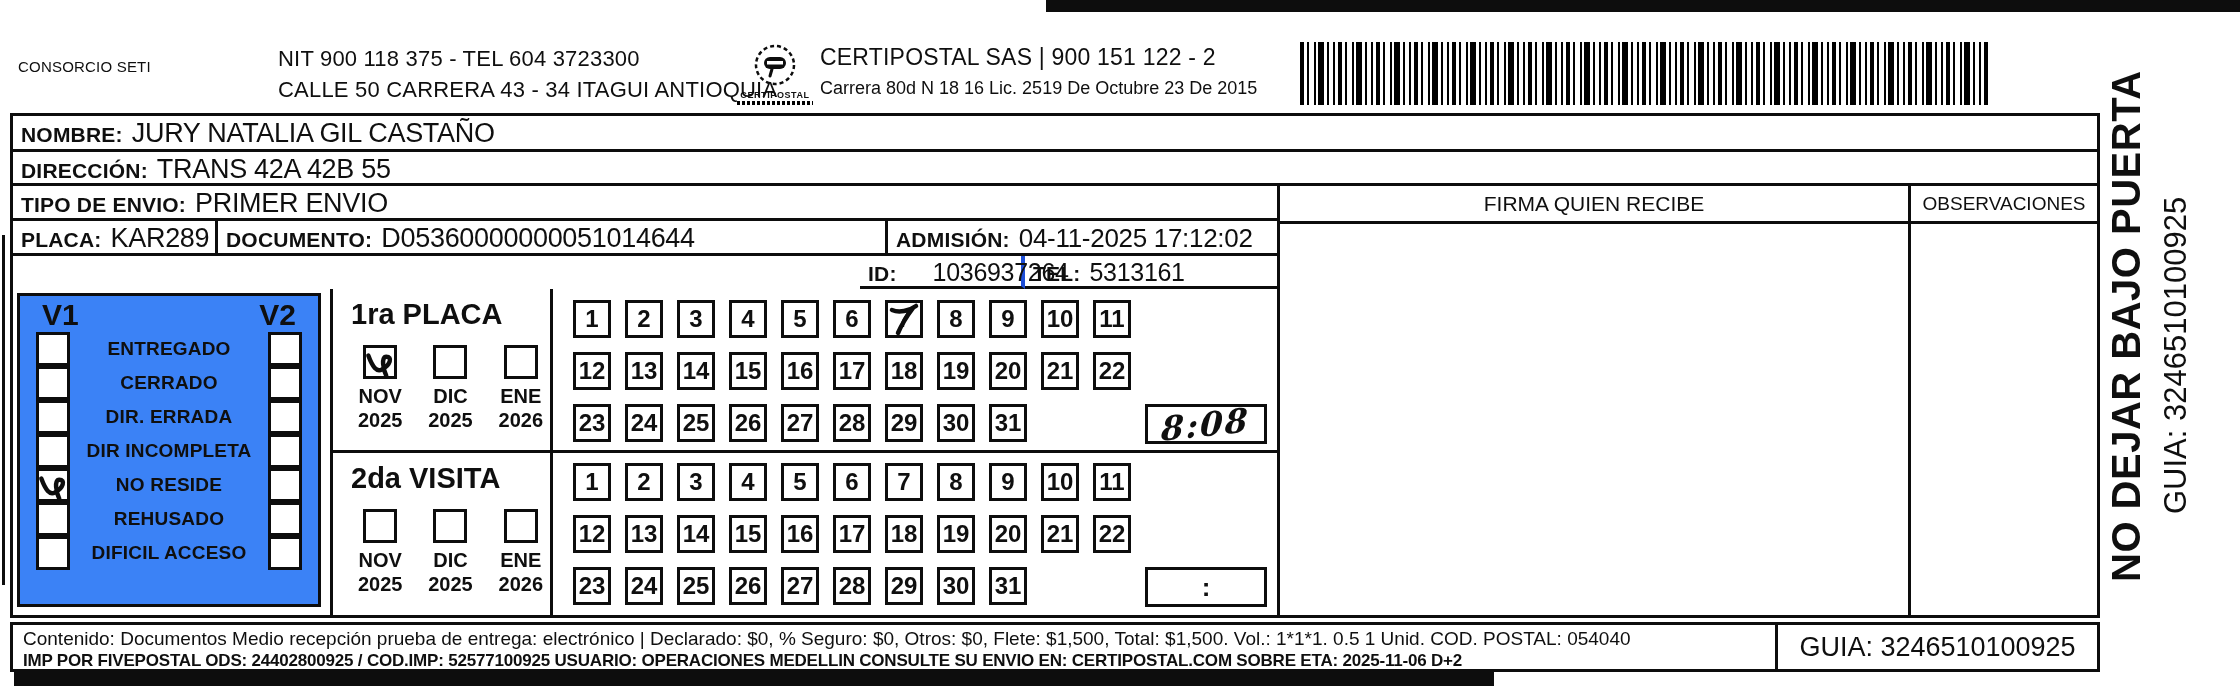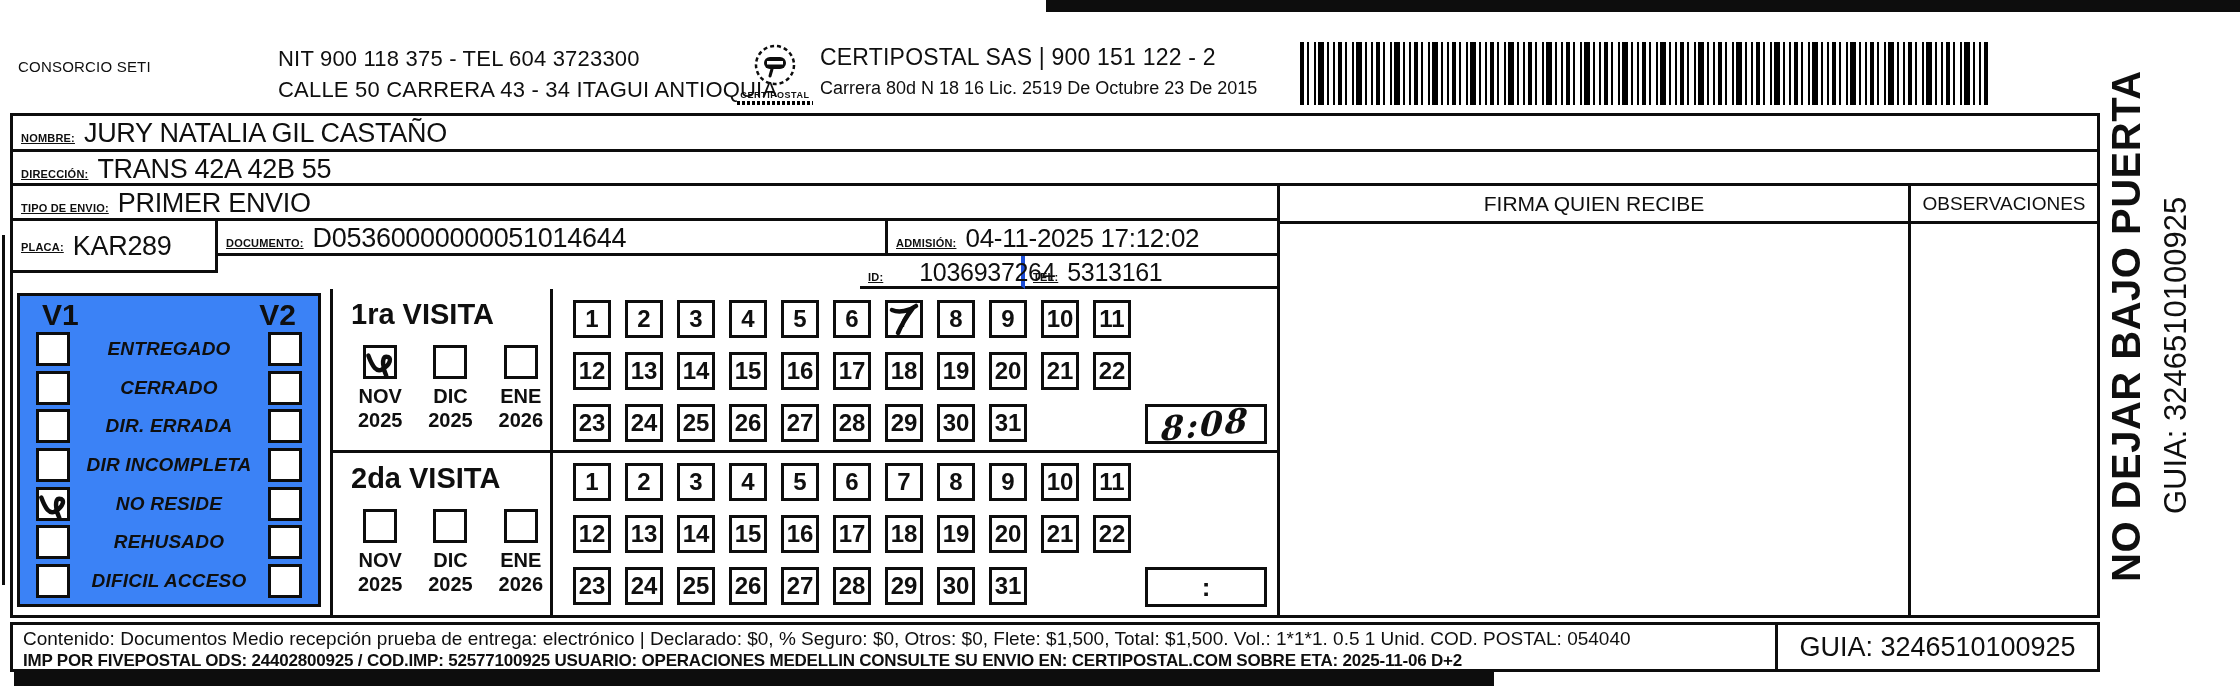--- a/index.html
+++ b/index.html
@@ -1,29 +1,29 @@
 <!DOCTYPE html>
 <html><head>
 <meta charset="utf-8">
 <style>
   html,body{margin:0;padding:0;background:#e8e8e8;}
   #page{position:relative;width:2240px;height:686px;background:#ffffff;
         font-family:"Liberation Sans",sans-serif;color:#0f0f0f;overflow:hidden;}
   .abs{position:absolute;}
   .hline,.vline,.bar{position:absolute;background:#0d0d0d;}
   .b3{border:3px solid #0d0d0d;box-sizing:border-box;}
-  .lbl{font-weight:700;font-size:11px;letter-spacing:.2px;text-decoration:underline;}
+  .lbl{font-weight:700;font-size:21px;letter-spacing:.2px;}
   .val{font-size:27px;letter-spacing:-.3px;}
   .cell{display:flex;align-items:baseline;gap:9px;padding:2px 0 0 8px;box-sizing:border-box;position:absolute;}
   .hdr{font-size:22px;letter-spacing:.2px;}
   
   #status-box{display:flex;flex-direction:column;padding:2px 0 6px;background:#3b82f6;}
   .vheadrow{display:flex;justify-content:space-between;padding:0 22px;}
   .vhead{font-weight:700;font-size:30px;}
-  #status-options{flex:1;display:flex;flex-direction:column;justify-content:space-between;font-style:italic;}
+  #status-options{flex:1;display:flex;flex-direction:column;justify-content:flex-start;}
   .status-row{display:flex;align-items:center;padding:0 16px;}
   .status-label{flex:1;text-align:center;font-weight:700;font-size:19px;letter-spacing:.2px;}
   .cbx{position:relative;display:inline-block;width:34px;height:34px;border:3px solid #0d0d0d;box-sizing:border-box;background:#fff;}
   .pen{position:absolute;left:-4px;top:-4px;width:38px;height:38px;overflow:visible;}
   
   .vtitle{font-size:29px;font-weight:700;padding:9px 0 0 18px;}
   .months{display:flex;gap:12px;padding-left:18px;margin-top:14px;}
   .month-col{display:flex;flex-direction:column;align-items:center;width:62px;}
   .month-name{font-weight:700;font-size:20px;margin-top:7px;line-height:1;}
   .month-year{font-weight:700;font-size:20px;margin-top:4px;line-height:1;}
@@ -84,21 +84,21 @@
     <div class="cell" style="left:0;top:36px;width:2084px;height:34px;border-bottom:3px solid #0d0d0d;">
       <span class="lbl">DIRECCIÓN:</span>
       <span class="val">TRANS 42A 42B 55</span>
     </div>
 
     <div class="cell" style="left:0;top:70px;width:1264px;height:35px;border-bottom:3px solid #0d0d0d;">
       <span class="lbl">TIPO DE ENVIO:</span>
       <span class="val">PRIMER ENVIO</span>
     </div>
 
-    <div class="cell" style="left:0;top:105px;width:205px;height:52px;border-bottom:3px solid #0d0d0d;border-right:3px solid #0d0d0d;align-items:center;">
+    <div class="cell" style="left:0;top:105px;width:205px;height:35px;border-bottom:3px solid #0d0d0d;border-right:3px solid #0d0d0d;">
       <span class="lbl">PLACA:</span>
       <span class="val">KAR289</span>
     </div>
     <div class="cell" style="left:205px;top:105px;width:670px;height:35px;border-bottom:3px solid #0d0d0d;border-right:3px solid #0d0d0d;">
       <span class="lbl">DOCUMENTO:</span>
       <span class="val">D05360000000051014644</span>
     </div>
     <div class="cell" style="left:875px;top:105px;width:389px;height:35px;border-bottom:3px solid #0d0d0d;">
       <span class="lbl">ADMISIÓN:</span>
       <span class="val" style="font-size:26px;">04-11-2025 17:12:02</span>
@@ -170,21 +170,21 @@
               <span class="cbx"></span>
             </div>
           </div>
       </div>
 
       <div class="vline" style="left:317px;top:0;width:3px;height:326px;"></div>
       <div class="vline" style="left:537px;top:0;width:3px;height:326px;"></div>
       <div class="hline" style="left:317px;top:161px;width:947px;height:3px;"></div>
 
       <div class="abs" style="left:320px;top:0;width:217px;height:161px;">
-        <div class="vtitle">1ra VISITA</div>
+        <div class="vtitle">1ra PLACA</div>
         <div class="months">
             <div class="month-col">
               <span class="cbx">
                 <svg viewBox="0 0 36 36" class="pen">
                   <path d="M6 11 C10 22 14 27 19 24 C27 20 29 12 23 12 C18 12 20 24 23 30" fill="none" stroke="#0d0d0d" stroke-width="4.2" stroke-linecap="round" stroke-linejoin="round"></path>
                 </svg>
               </span>
               <div class="month-name">NOV</div>
               <div class="month-year">2025</div>
             </div>

